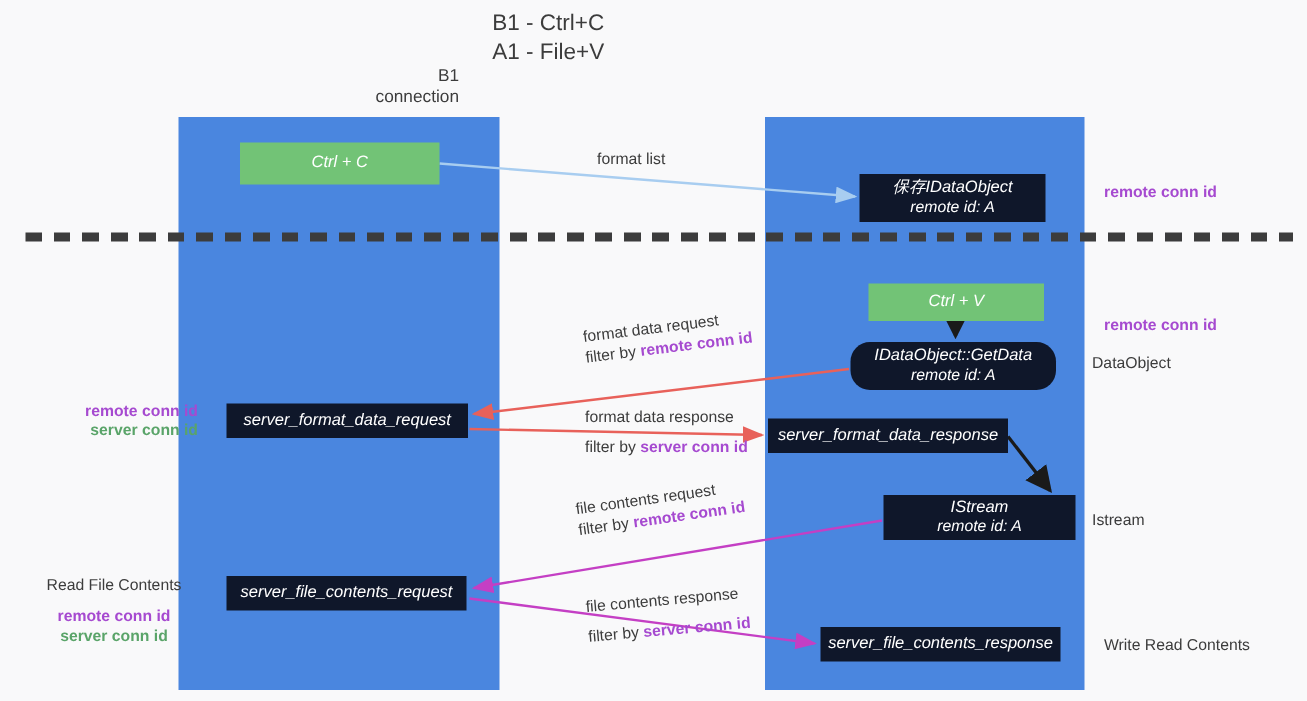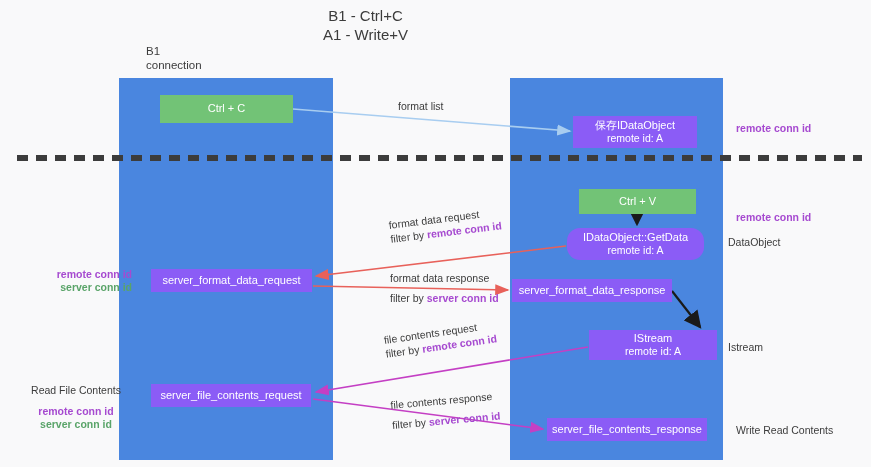--- a/index.html
+++ b/index.html
@@ -14,21 +14,21 @@
   #stage{position:absolute;left:0;top:0;width:871px;height:467px;}
 
   
   .title{
     position:absolute;left:0;top:6px;width:731px;
     text-align:center;font-size:15px;line-height:19px;color:#3c3c3c;
   }
 
   
   .col-head{
-    position:absolute;text-align:left;font-size:11.5px;line-height:14px;color:#3c3c3c;
+    position:absolute;text-align:right;font-size:11.5px;line-height:14px;color:#3c3c3c;
   }
   #head-b1{left:146px;top:44px;width:160px;}
   #head-a1{left:536px;top:44px;width:160px;}
 
   
   .lane{position:absolute;background:#4a86df;}
   #lane-b1{left:119px;top:78px;width:214px;height:382px;}
   #lane-a1{left:510px;top:78px;width:213px;height:382px;}
 
   
@@ -36,23 +36,24 @@
     position:absolute;left:17px;top:155px;width:845px;height:6px;
     background:repeating-linear-gradient(to right,#3c3c3c 0 11px,transparent 11px 19px);
   }
 
   
   .node{
     position:absolute;box-sizing:border-box;
     display:flex;flex-direction:column;align-items:center;justify-content:center;
     color:#ffffff;font-size:11px;line-height:13.5px;text-align:left;
     padding:10px 4px;
+    font-style:italic;
   }
   .node.green{background:#72c376;}
-  .node.orange{background:#8b5cf6;}
+  .node.orange{background:#0f172a;}
   .node .l2{font-size:10.5px;}
 
   #n-ctrlc{left:160px;top:95px;width:133px;height:28px;}
   #n-dataobj{left:573px;top:116px;width:124px;height:32px;}
   #n-ctrlv{left:579px;top:172px;width:117px;height:25px;margin-top:17px;}
   #n-getdata{left:567px;top:228px;width:137px;height:32px;border-radius:13px;}
   #n-sfdreq{left:151px;top:269px;width:161px;height:23px;}
   #n-sfdresp{left:512px;top:279px;width:160px;height:23px;}
   #n-istream{left:589px;top:330px;width:128px;height:30px;}
   #n-sfcreq{left:151px;top:384px;width:160px;height:23px;}
@@ -84,21 +85,21 @@
 
   svg#wires{position:absolute;left:0;top:0;width:871px;height:467px;pointer-events:none;}
 </style>
 </head>
 <body>
 
 <div id="stage">
 
   <div class="title">
     <div>B1 - Ctrl+C</div>
-    <div>A1 - Write+V</div>
+    <div>A1 - File+V</div>
   </div>
 
   <div class="col-head" id="head-b1">
     <div>B1</div>
     <div>connection</div>
   </div>
   <div class="col-head" id="head-a1">
   </div>
 
   <div class="lane" id="lane-b1"></div>

